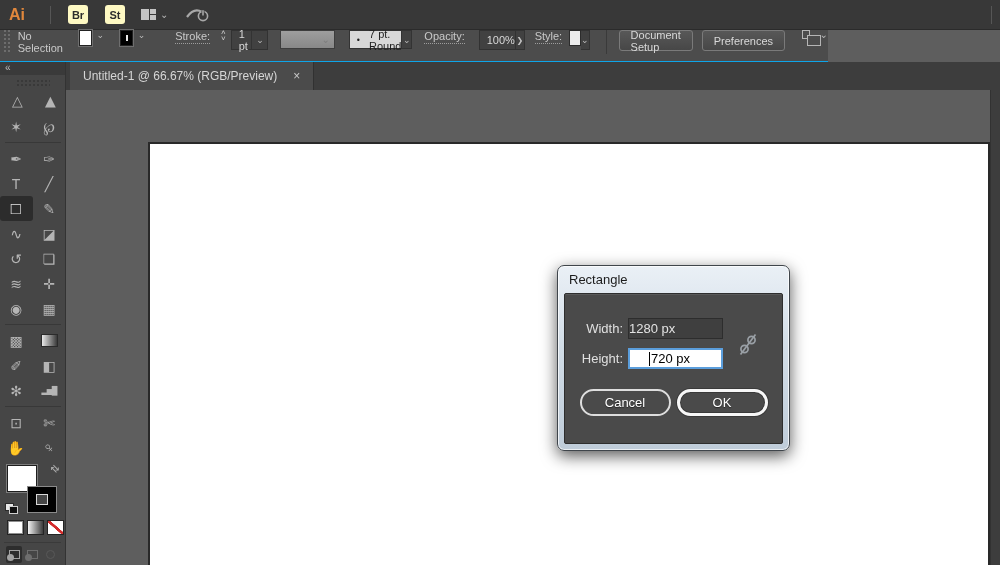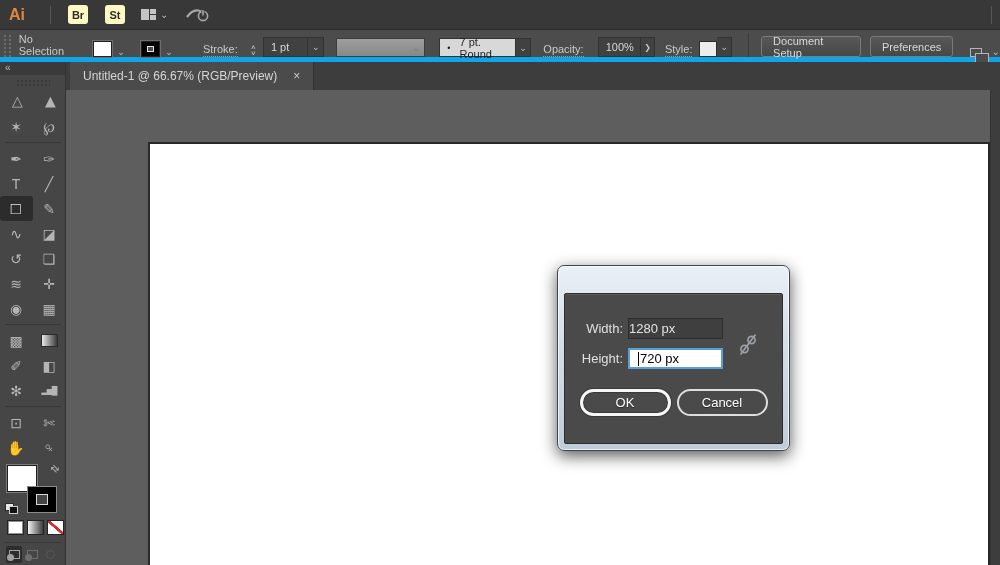--- a/index.html
+++ b/index.html
@@ -16,23 +16,23 @@
   .sq-btn { width:20px; height:19px; background:#fef9c3; color:#2c2c2c; border-radius:3px;
     font-size:11px; font-weight:bold; display:flex; align-items:center; justify-content:center; margin-left:8px; }
   .ws-icon { display:grid; grid-template-columns:8px 6px; grid-template-rows:5px 5px; gap:1px; margin-left:16px; }
   .ws-icon span { background:#c4c4c4; }
   .ws-icon span:first-child { grid-row:1/3; }
   .chev { font-size:10px; color:#b5b5b5; margin-left:4px; line-height:1; }
   .sync-svg { margin-left:18px; }
   .mb-right { margin-left:auto; margin-right:8px; }
 
   
-  #controlbar { position:absolute; left:0; top:30px; width:1000px; height:32px;
-    background:#4c4c4c; border-bottom:5px solid #0ea5e9;
-    display:flex; align-items:flex-end; font-size:11px; color:#c9c9c9; }
+  #controlbar { position:absolute; left:0; top:30px; width:828px; height:32px;
+    background:#4c4c4c; border-bottom:1px solid #0ea5e9;
+    display:flex; align-items:flex-start; font-size:11px; color:#c9c9c9; }
   .cb-grip { width:7px; height:22px; border-left:2px dotted #6d6d6d; border-right:2px dotted #6d6d6d; margin:0 8px 0 4px; }
   .cb-label-link { border-bottom:1px dotted #9c9c9c; padding-bottom:1px; cursor:default; }
   .swatch { width:21px; height:16px; border:1px solid #222; box-shadow:0 0 0 1px #6e6e6e; }
   .swatch.fill { background:#fff; margin-left:16px; }
   .swatch.stroke { background:#000; position:relative; margin-left:12px; }
   .swatch.stroke::after { content:''; position:absolute; inset:4px 5px; background:#4c4c4c; border:1px solid #e8e8e8; }
   .cb-chev { font-size:9px; color:#bdbdbd; margin:0 4px 0 5px; }
   .stepper { display:flex; flex-direction:column; align-items:center; margin-left:10px; width:12px; }
   .stepper span { font-size:8px; line-height:6px; color:#cfcfcf; }
   .cb-field { height:20px; background:#414141; border:1px solid #323232; display:flex; align-items:center; color:#d8d8d8; }
@@ -119,21 +119,21 @@
     border:1px solid #3f454b; border-radius:7px;
     box-shadow:0 5px 16px rgba(0,0,0,.65), inset 0 0 0 1px rgba(255,255,255,.7); }
   .dlg-title { height:27px; line-height:27px; padding-left:11px; font-size:13px; color:#1c1c1c; }
   .dlg-body { position:absolute; left:6px; right:6px; top:27px; bottom:6px; background:#4a4a4a;
     border:1px solid #2e2e2e; border-radius:2px; box-shadow:inset 0 1px 0 #5a5a5a; }
   .dlg-row { display:flex; align-items:center; margin:0 0 9px 12px; }
   .dlg-row:first-child { margin-top:24px;align-items:center; }
   .dlg-label { width:46px; text-align:right; font-size:13px; color:#e0e0e0; }
   .dlg-field { width:95px; height:21px; margin-left:5px; font-size:13px; display:flex; align-items:center; }
   .dlg-field.dark { background:#3f3f3f; border:1px solid #2d2d2d; color:#e2e2e2; }
-  .dlg-field.active { background:#fff; border:2px solid #5B9EDC; color:#000; padding-left:8px; }
+  .dlg-field.active { background:#fff; border:2px solid #5B9EDC; color:#000; padding-left:19px; }
   .caret { display:inline-block; width:1px; height:14px; background:#000; margin-right:1px; }
   .link-svg { position:absolute; right:24px; top:38px; }
   .dlg-btns { display:flex; justify-content:center; gap:6px; margin-top:20px; }
   .dlg-btn { width:91px; height:27px; border-radius:14px; background:transparent; color:#fff;
     font-size:13px; font-family:"Liberation Sans", sans-serif; text-shadow:0 1px 1px rgba(0,0,0,.5); }
   .dlg-btn.ok { border:3px solid #f7f7f7; box-shadow:0 0 0 1px #3a3a3a, inset 0 0 0 1px #3a3a3a; }
   .dlg-btn.cancel { border:2px solid #dedede; }
 </style>
 </head>
 <body>
@@ -317,35 +317,36 @@
       </span>
   </div>
 </aside>
 
 <main id="canvas">
   <div id="artboard"></div>
 </main>
 <div id="rightdock"></div>
 
 <div id="dialog">
+  <div class="dlg-title">Rectangle</div>
   <div class="dlg-body">
     <div class="dlg-row">
       <span class="dlg-label">Width:</span>
       <span class="dlg-field dark">1280 px</span>
     </div>
     <div class="dlg-row">
       <span class="dlg-label">Height:</span>
       <span class="dlg-field active">
           <span class="caret"></span>
           <span>720 px</span>
         </span>
     </div>
     <svg class="link-svg" width="20" height="25" viewBox="0 0 20 25" fill="none" stroke="#9aa0a6" stroke-width="1.7">
       <circle cx="6.5" cy="17" r="3.6"></circle>
       <circle cx="13.5" cy="8" r="3.6"></circle>
       <line x1="2.5" y1="22.5" x2="17.5" y2="2.5"></line>
     </svg>
     <div class="dlg-btns">
+      <button class="dlg-btn cancel">Cancel</button>
       <button class="dlg-btn ok">OK</button>
-      <button class="dlg-btn cancel">Cancel</button>
     </div>
   </div>
 </div>
 
 </body></html>

